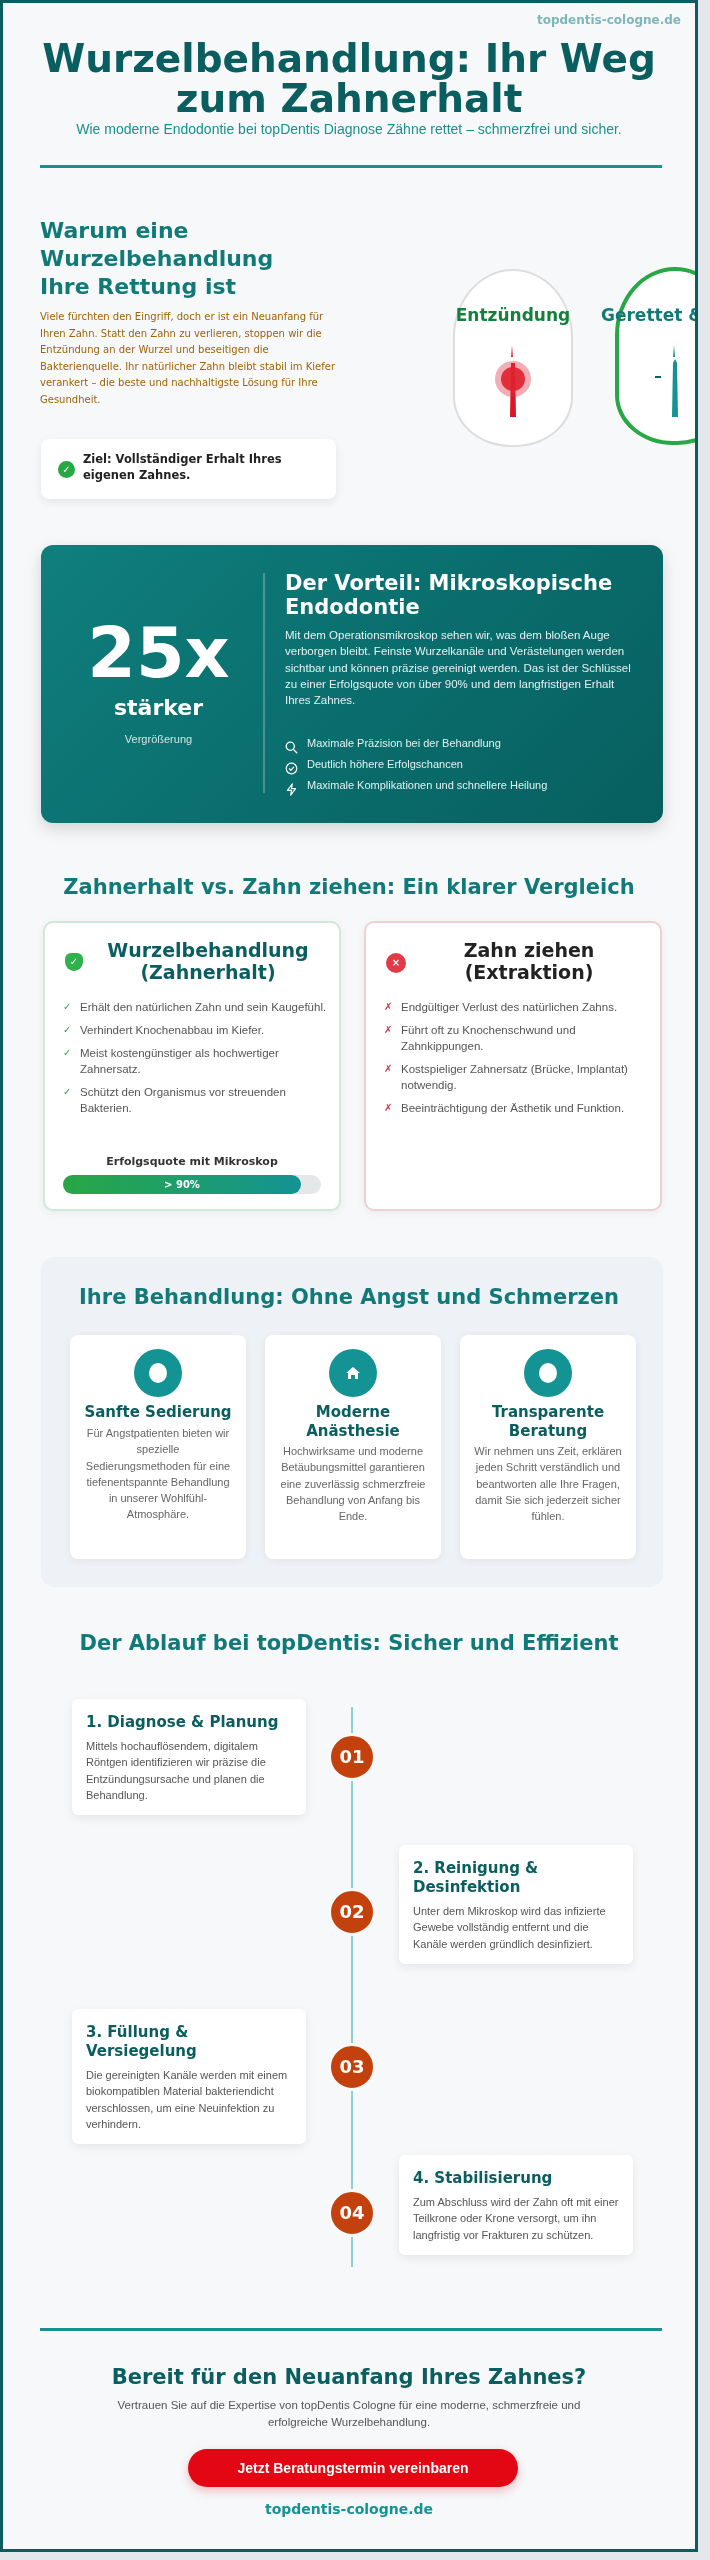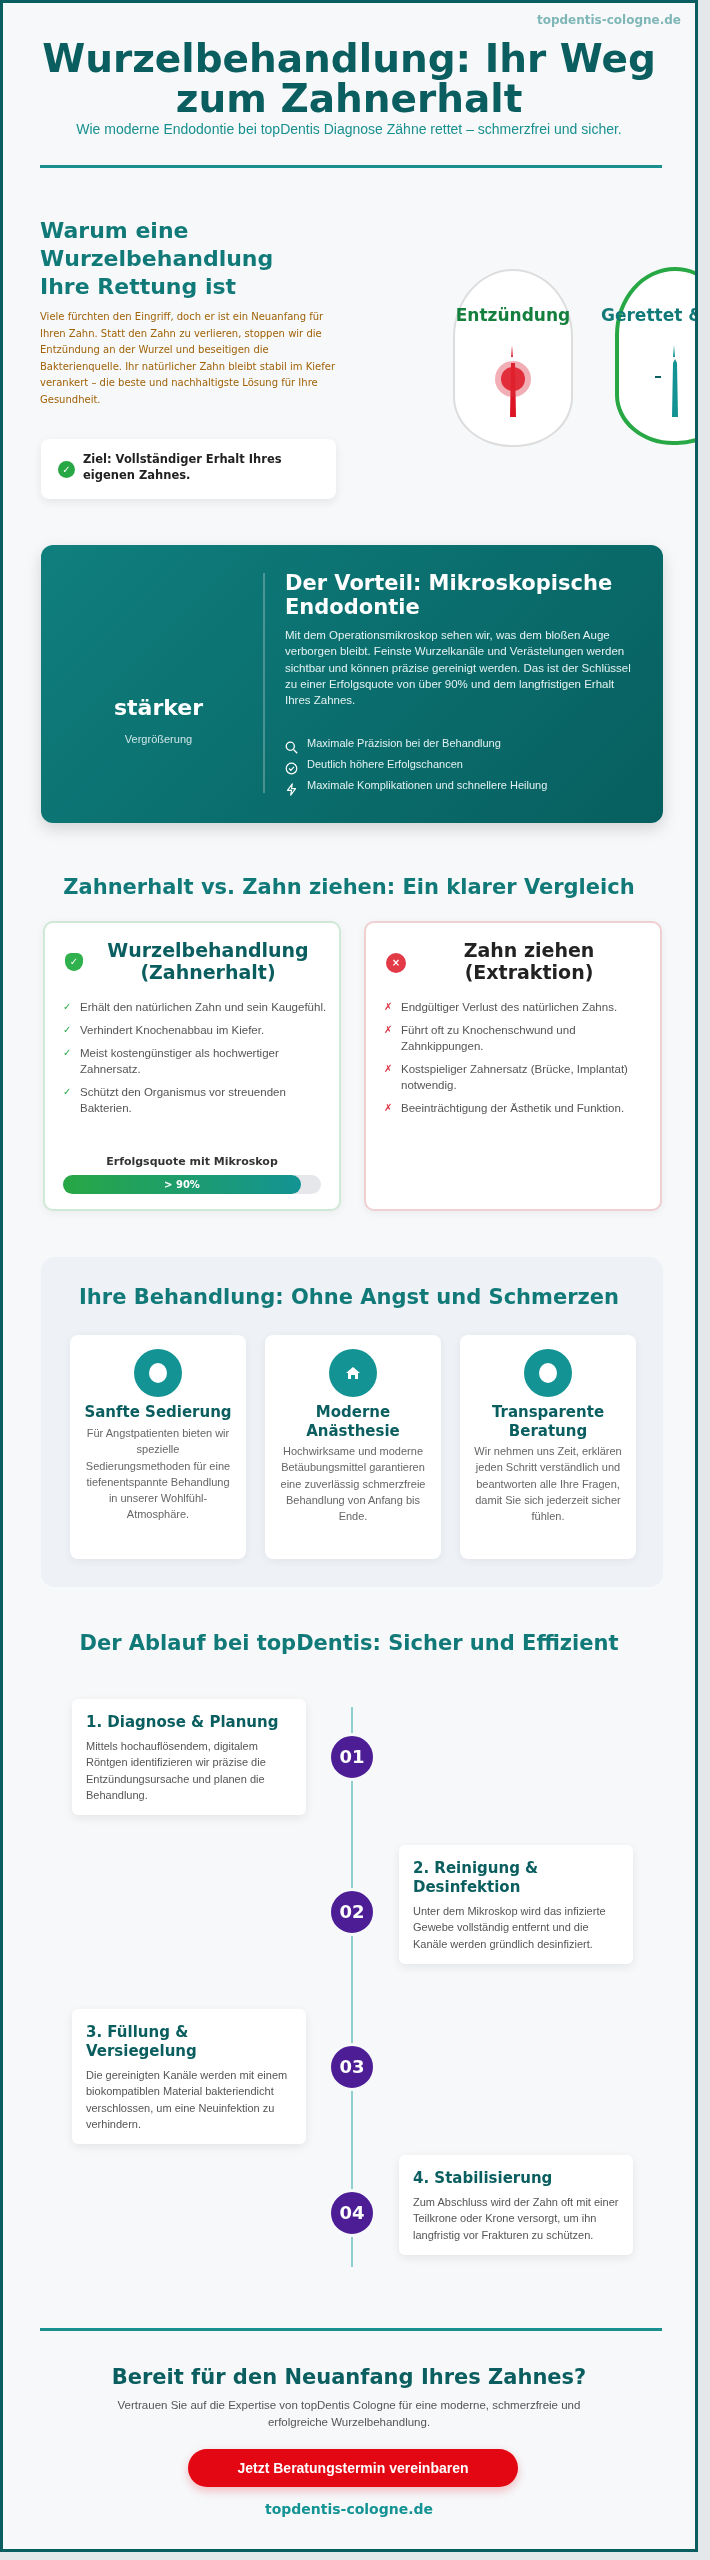--- a/index.html
+++ b/index.html
@@ -63,21 +63,21 @@
 
   
   .treat-bg { position: absolute; left: 38px; top: 1254px; width: 622px; height: 330px; background: #eef1f5; border-radius: 14px; }
   .treat-card { position: absolute; top: 1332px; height: 224px; background: #fff; border-radius: 8px; box-shadow: 0 2px 8px rgba(0,0,0,0.06); }
   .treat-icon { position: absolute; top: 14px; width: 48px; height: 48px; border-radius: 50%; background: #139393; left: 50%; margin-left: -24px; display: flex; align-items: center; justify-content: center; }
   .treat-title { position: absolute; left: 8px; right: 8px; top: 68px; text-align: center; font-size: 15px; line-height: 19px; font-weight: bold; color: #0b5e5f; }
   .treat-text { position: absolute; left: 14px; right: 14px; text-align: center; font-family: "Liberation Sans", sans-serif; font-size: 11px; line-height: 16.3px; color: #666; }
 
   
   .tl-line { position: absolute; left: 348px; top: 1704px; width: 2px; height: 560px; background: #8fcfcf; }
-  .tl-dot { position: absolute; left: 328px; width: 42px; height: 42px; border-radius: 50%; background: #4c1d95; color: #fff; font-size: 18px; font-weight: bold; text-align: center; line-height: 42px; border: 3px solid #f6f8fa; box-sizing: content-box; margin-left: -3px; }
+  .tl-dot { position: absolute; left: 328px; width: 42px; height: 42px; border-radius: 50%; background: #c2410c; color: #fff; font-size: 18px; font-weight: bold; text-align: center; line-height: 42px; border: 3px solid #f6f8fa; box-sizing: content-box; margin-left: -3px; }
   .tl-card { position: absolute; width: 234px; background: #fff; border-radius: 6px; box-shadow: 0 3px 10px rgba(0,0,0,0.08); padding: 14px 14px 12px 14px; }
   .tl-title { font-size: 15px; line-height: 19px; font-weight: bold; color: #0b5e5f; margin-bottom: 6px; }
   .tl-text { font-family: "Liberation Sans", sans-serif; font-size: 11px; line-height: 16.3px; color: #555; }
 
   
   .cta-title { position: absolute; left: 20px; right: 20px; top: 2362px; text-align: center; font-size: 21px; font-weight: bold; color: #0b5e5f; }
   .cta-text { position: absolute; left: 100px; right: 100px; top: 2394px; text-align: center; font-family: "Liberation Sans", sans-serif; font-size: 11.5px; line-height: 16.5px; color: #555; }
   .cta-btn { position: absolute; left: 185px; top: 2446px; width: 330px; height: 38px; border-radius: 19px; background: #e30613; color: #fff;
     font-size: 14px; font-weight: bold; line-height: 38px; text-align: center; box-shadow: 0 4px 10px rgba(227,6,19,0.25); border: none; cursor: pointer; }
   .cta-site { position: absolute; left: 0; right: 0; top: 2498px; text-align: center; font-size: 14px; font-weight: bold; color: #139393; }
@@ -109,20 +109,21 @@
     <circle cx="20" cy="36" r="18" fill="#dc3545" opacity="0.4"></circle>
     <circle cx="20" cy="36" r="12" fill="#e0202e" opacity="0.9"></circle>
   </svg>
   <svg class="root" style="left:652px; top:340px;" width="40" height="80">
     <path d="M19 2 L18 14 L20 14 Z" fill="#139393"></path>
     <path d="M18 20 L20 16 L22 20 L23 74 L17 74 Z" fill="#139393"></path>
     <path d="M0 34 L6 34" stroke="#0b5e5f" stroke-width="2"></path>
   </svg>
 
   <div class="micro">
+    <div class="micro-big">25x</div>
     <div class="micro-strong">stärker</div>
     <div class="micro-small">Vergrößerung</div>
     <div class="micro-div"></div>
     <h3 class="micro-title">Der Vorteil: Mikroskopische Endodontie</h3>
     <p class="micro-text">Mit dem Operationsmikroskop sehen wir, was dem bloßen Auge verborgen bleibt. Feinste Wurzelkanäle und Verästelungen werden sichtbar und können präzise gereinigt werden. Das ist der Schlüssel zu einer Erfolgsquote von über 90% und dem langfristigen Erhalt Ihres Zahnes.</p>
     <ul class="micro-list">
       <li>
         <svg viewBox="0 0 16 16">
             <circle cx="6.5" cy="6.5" r="5" fill="none" stroke="#fff" stroke-width="1.6"></circle>
             <path d="M10.5 10.5 L15 15" stroke="#fff" stroke-width="1.6"></path>

